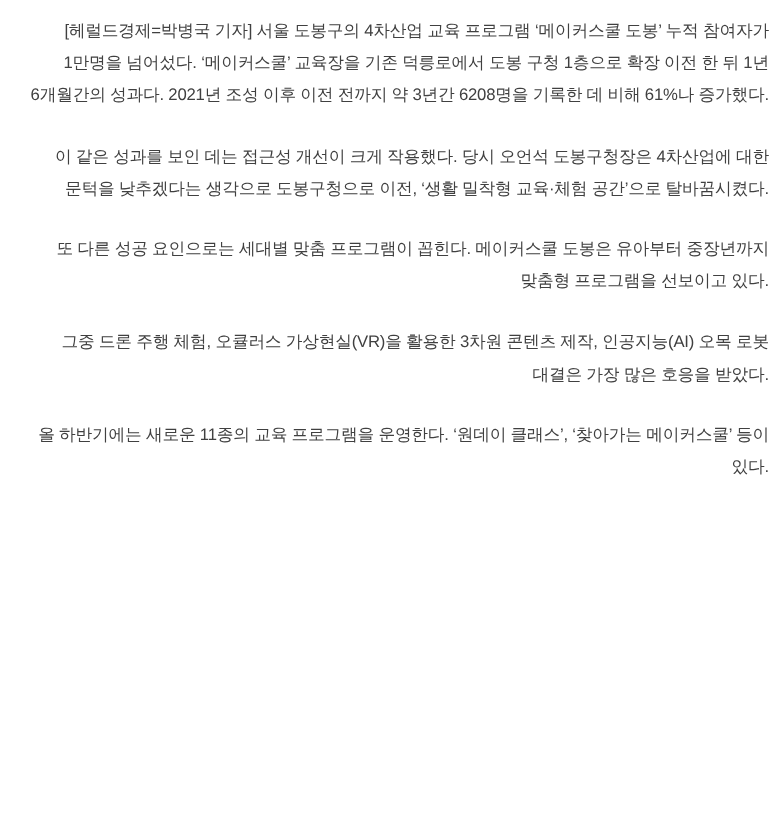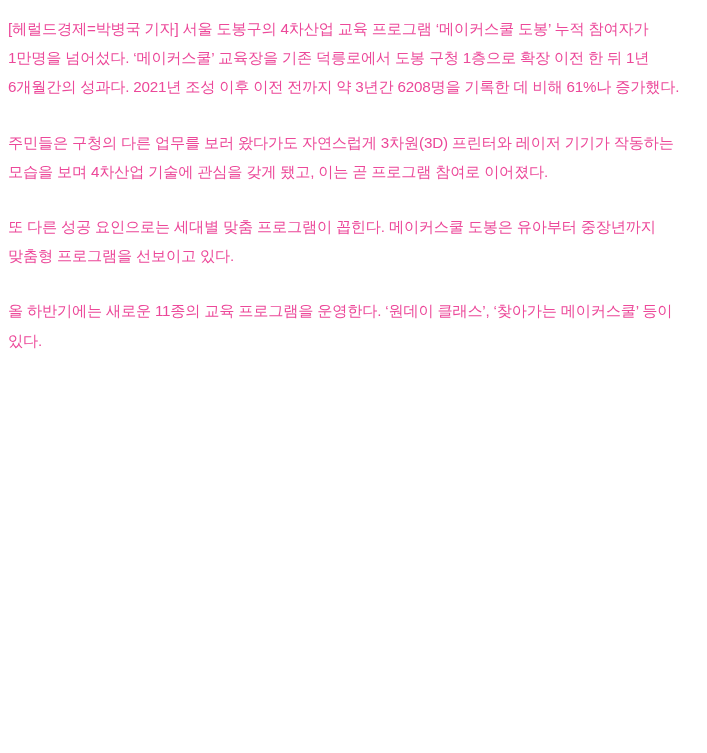--- a/index.html
+++ b/index.html
@@ -17,29 +17,30 @@
   .article {
     padding: 14px 8px 0 8px;
     box-sizing: border-box;
     width: 707px;
   }
   .article p {
     margin: 0 0 26px 0;
     font-size: 15.2px;
     line-height: 1.92;
     letter-spacing: -0.2px;
-    color: #ec4899;
-    text-align: left;
+    color: #404040;
+    text-align: right;
     word-break: keep-all;
   }
   .article p:last-child {
     margin-bottom: 0;
   }
 </style>
 </head>
 <body>
 
 <div class="article">
   <p>[헤럴드경제=박병국 기자] 서울 도봉구의 4차산업 교육 프로그램 ‘메이커스쿨 도봉’ 누적 참여자가 1만명을 넘어섰다. ‘메이커스쿨’ 교육장을 기존 덕릉로에서 도봉 구청 1층으로 확장 이전 한 뒤 1년 6개월간의 성과다. 2021년 조성 이후 이전 전까지 약 3년간 6208명을 기록한 데 비해 61%나 증가했다.</p>
-  <p>주민들은 구청의 다른 업무를 보러 왔다가도 자연스럽게 3차원(3D) 프린터와 레이저 기기가 작동하는 모습을 보며 4차산업 기술에 관심을 갖게 됐고, 이는 곧 프로그램 참여로 이어졌다.</p>
+  <p>이 같은 성과를 보인 데는 접근성 개선이 크게 작용했다. 당시 오언석 도봉구청장은 4차산업에 대한 문턱을 낮추겠다는 생각으로 도봉구청으로 이전, ‘생활 밀착형 교육·체험 공간’으로 탈바꿈시켰다.</p>
   <p>또 다른 성공 요인으로는 세대별 맞춤 프로그램이 꼽힌다. 메이커스쿨 도봉은 유아부터 중장년까지 맞춤형 프로그램을 선보이고 있다.</p>
+  <p>그중 드론 주행 체험, 오큘러스 가상현실(VR)을 활용한 3차원 콘텐츠 제작, 인공지능(AI) 오목 로봇 대결은 가장 많은 호응을 받았다.</p>
   <p>올 하반기에는 새로운 11종의 교육 프로그램을 운영한다. ‘원데이 클래스’, ‘찾아가는 메이커스쿨’ 등이 있다.</p>
 </div>
 
 </body></html>

